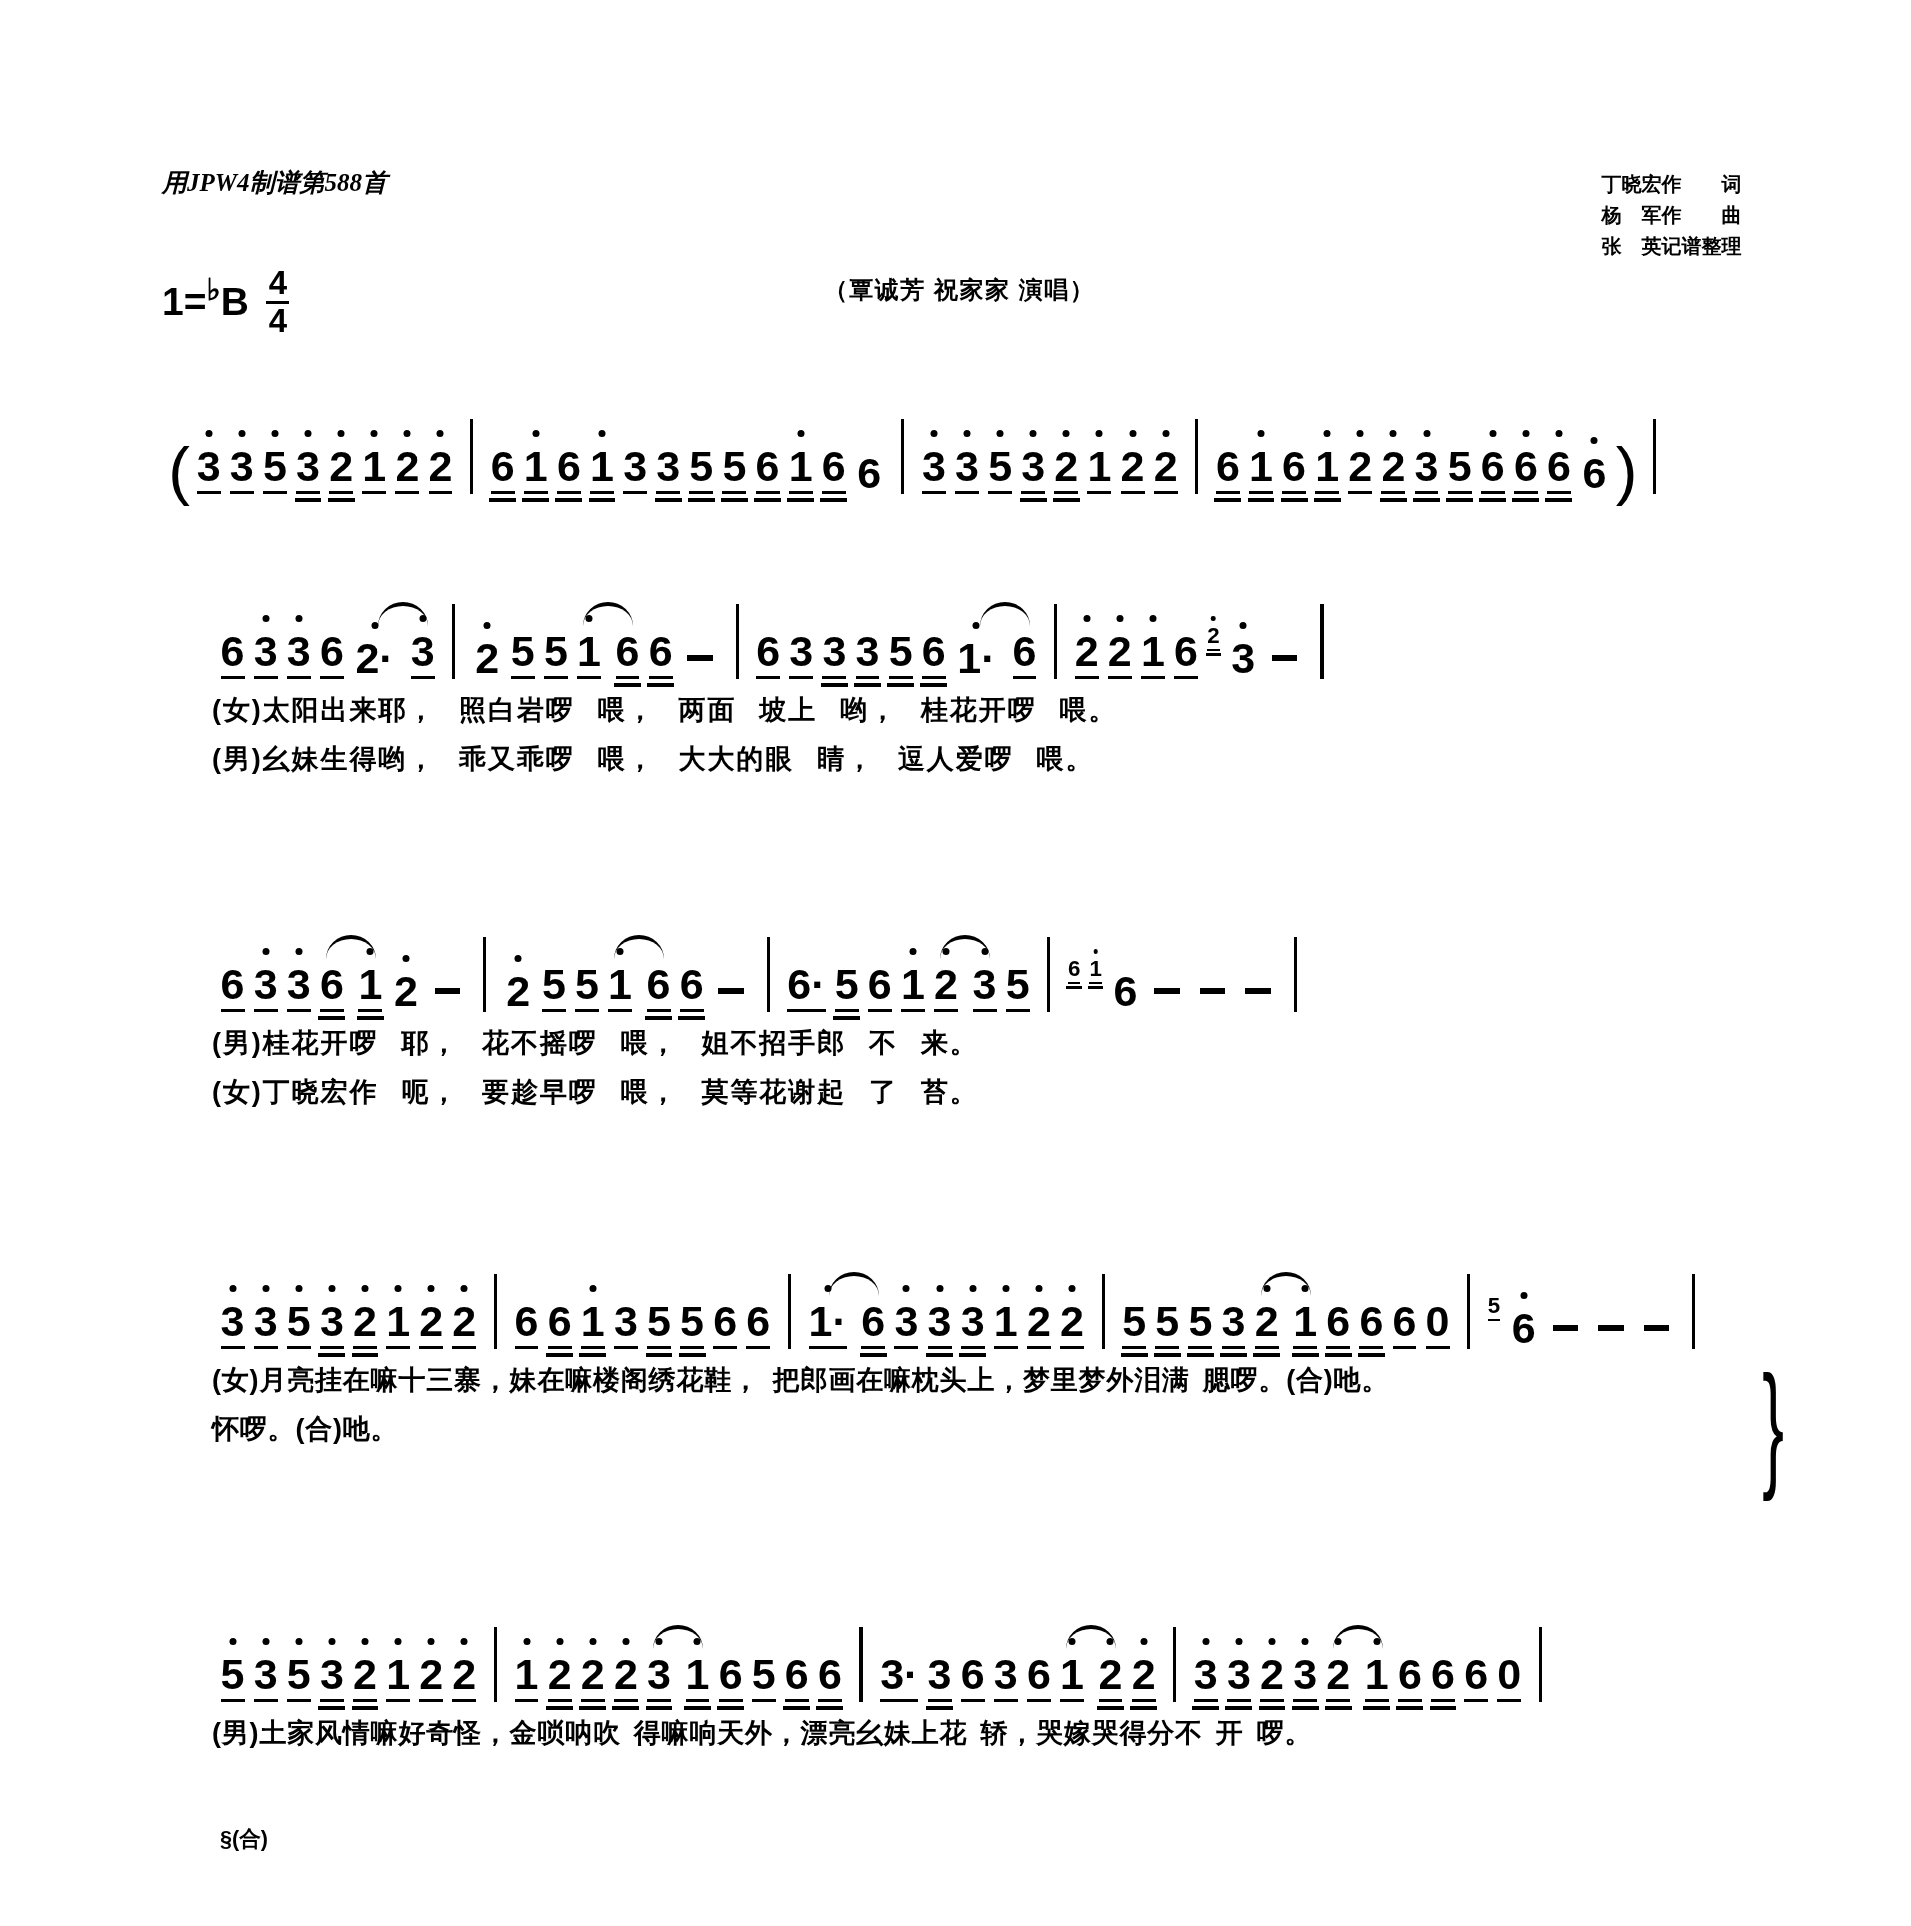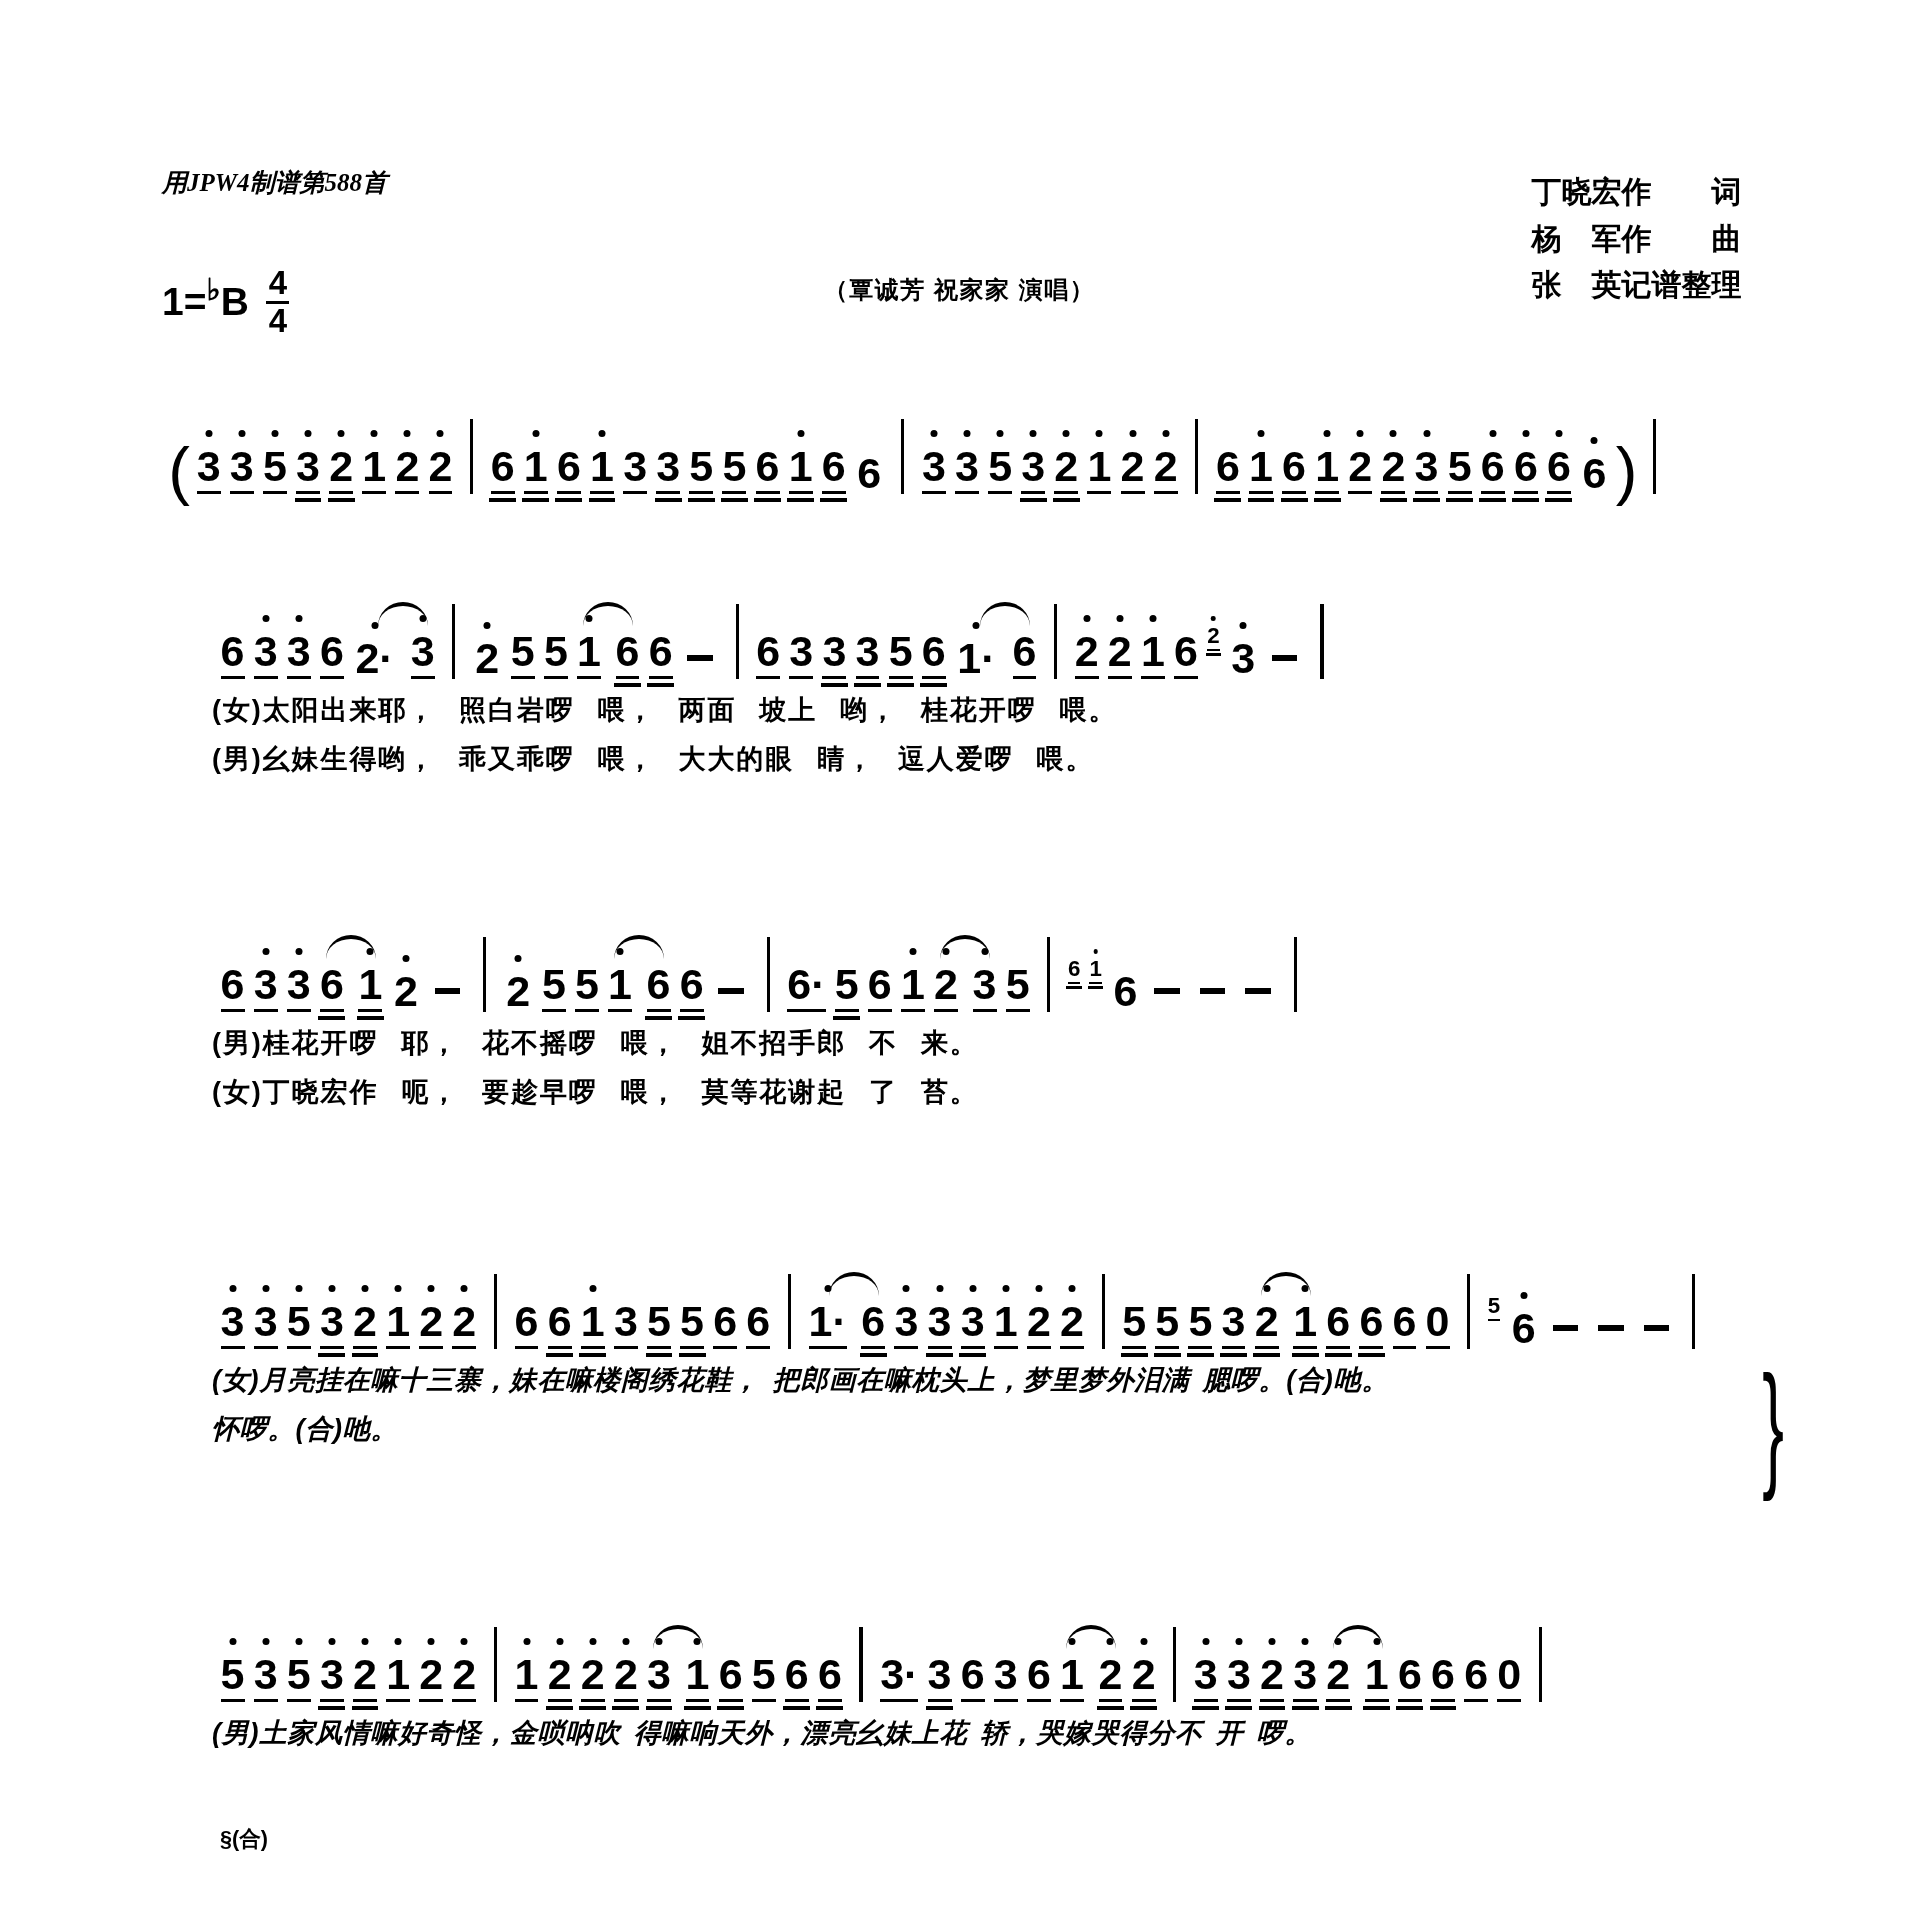--- a/index.html
+++ b/index.html
@@ -8,21 +8,21 @@
   .content{padding:0 154px 0 162px;}
 
   
   .header{position:relative;height:239px;padding-top:104px;}
   .plate{position:absolute;left:0;top:166px;font:italic 700 25px "Liberation Serif",serif;}
   .title{position:absolute;left:50%;top:208px;transform:translateX(-50%);
          font-size:45px;font-weight:900;letter-spacing:13px;white-space:nowrap;
          font-family:"Liberation Serif",serif;}
   .subtitle{position:absolute;left:50%;top:274px;transform:translateX(-50%);
             font-size:24px;font-weight:700;white-space:nowrap;letter-spacing:1.5px;}
-  .credits{position:absolute;right:15.4px;top:169px;font-size:30px;line-height:1.55;font-weight:600;}
+  .credits{position:absolute;right:15.4px;top:169px;font-size:20px;line-height:1.55;font-weight:600;}
   .keysig{position:absolute;left:0;top:266px;display:flex;align-items:center;font-weight:800;}
   .keysig .tonic{font-size:39px;}
   .keysig .flat{font-size:30px;vertical-align:super;position:relative;top:-13px;}
   .keysig .letter{font-size:39px;}
   .meter{display:inline-flex;flex-direction:column;align-items:center;font-size:33px;
          font-weight:800;line-height:1.05;margin-left:17.7px;}
   .meter .num{border-bottom:3.9px solid #000;padding:0 2.3px;}
 
   
   .system{margin-top:42px;}
@@ -42,21 +42,21 @@
   .grace.hi::before{width:4.6px;height:4.6px;top:-10px;}
   .dash{width:25.4px;height:6.2px;background:#000;margin:0 10px 17.7px;border:none;padding:0;}
   .bar{width:3.1px;height:75px;background:#000;margin:0 13px;}
   .paren{font-size:65px;font-weight:400;line-height:0.8;margin:0 2.3px;position:relative;top:3.9px;}
   .arc{width:50px;height:20px;border-top:4.2px solid #000;
        border-radius:50% 50% 0 0/100% 100% 0 0;margin:0 -22.3px;position:relative;top:-53px;z-index:2;}
 
   
   .lyrics{display:flex;gap:23px;font-size:27px;font-weight:700;margin:13px 0 0 50px;
           white-space:nowrap;letter-spacing:1.9px;}
-  .lyrics.tight{gap:13px;letter-spacing:0.8px;font-style:italic;}
+  .lyrics.tight{gap:13px;letter-spacing:0.8px;}
 
   
   .s1{margin-top:11.6px;}
   .s2{margin-top:46px;}
   .s3{margin-top:96px;}
   .s4{margin-top:100px;position:relative;}
   .s5{margin-top:116px;}
   .s6{margin-top:96px;position:relative;}
   .segno{font-size:21.6px;font-weight:800;margin:0 0 -40px 58px;position:relative;top:-23px;}
   .brace{position:absolute;right:-27px;bottom:-15.4px;font-size:65px;font-weight:400;

